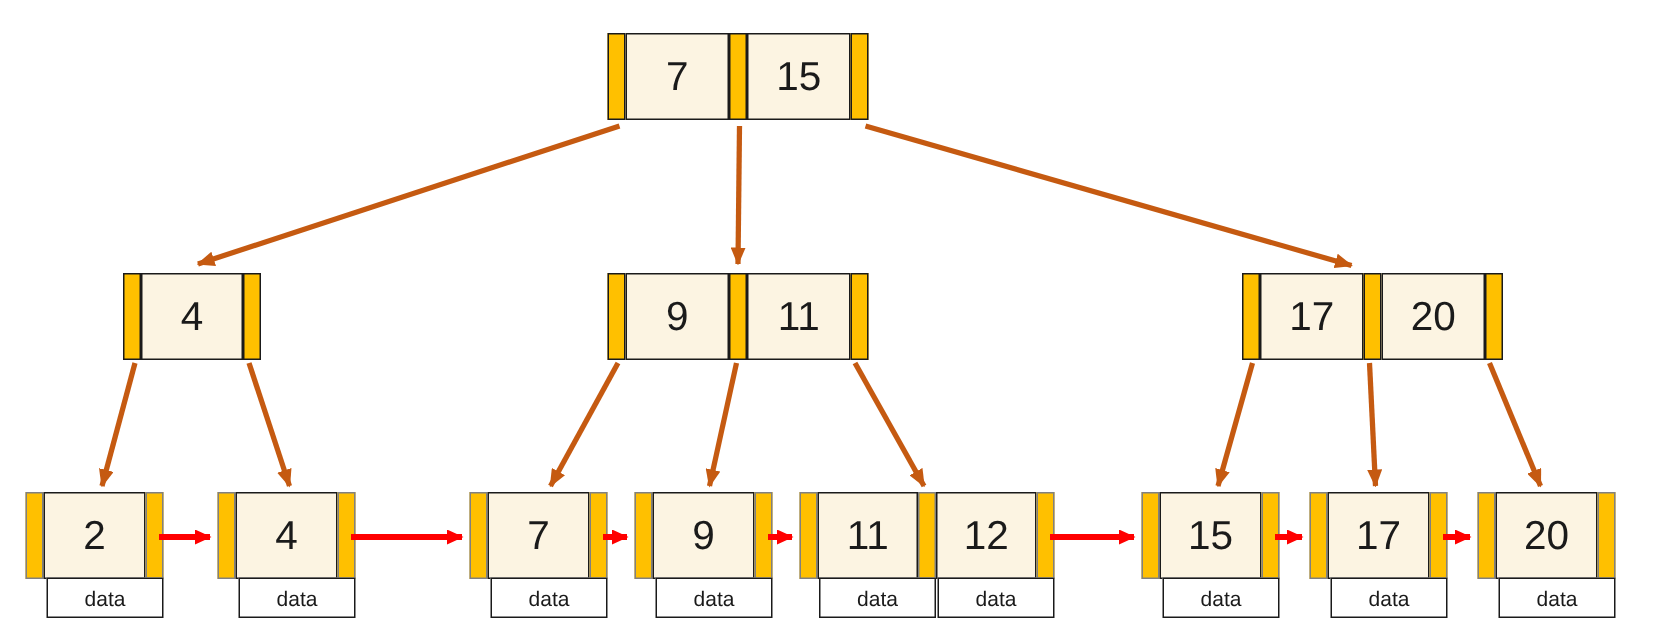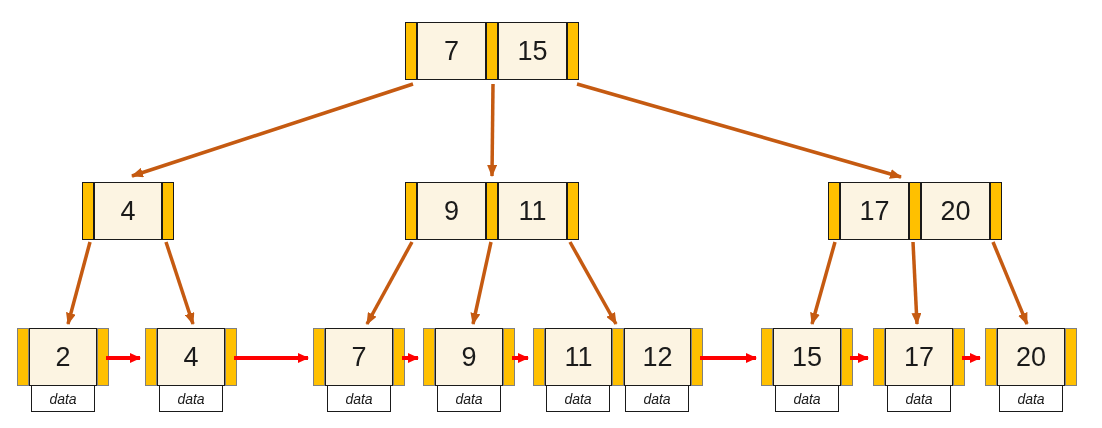--- a/index.html
+++ b/index.html
@@ -37,27 +37,26 @@
   .cell.w67 { width:67px; }
 
   .leaf .slot { border-color:var(--leaf-slot-border, #808080); }
 
   .leaf-group { position:absolute; z-index:1; }
   .leaf-group .node { position:relative; left:0; top:0; }
 
   .data-box {
     position:absolute;
     top:57px;
-    width:64px; height:27px;
+    width:78px; height:27px;
     background:var(--data-box-bg, #ffffff);
     border:1.5px solid var(--node-border, #1a1a1a);
     display:flex; align-items:center; justify-content:center;
     font-size:14px; color:var(--text, #1a1a1a);
     z-index:3;
-    font-style:italic;
   }
 
   
   #edges {
     position:absolute; left:0; top:0;
     width:1102px; height:428px;
     z-index:2;
     pointer-events:none;
   }
   .edge { stroke:var(--tree-edge, #C55A11); stroke-width:3.5; }

